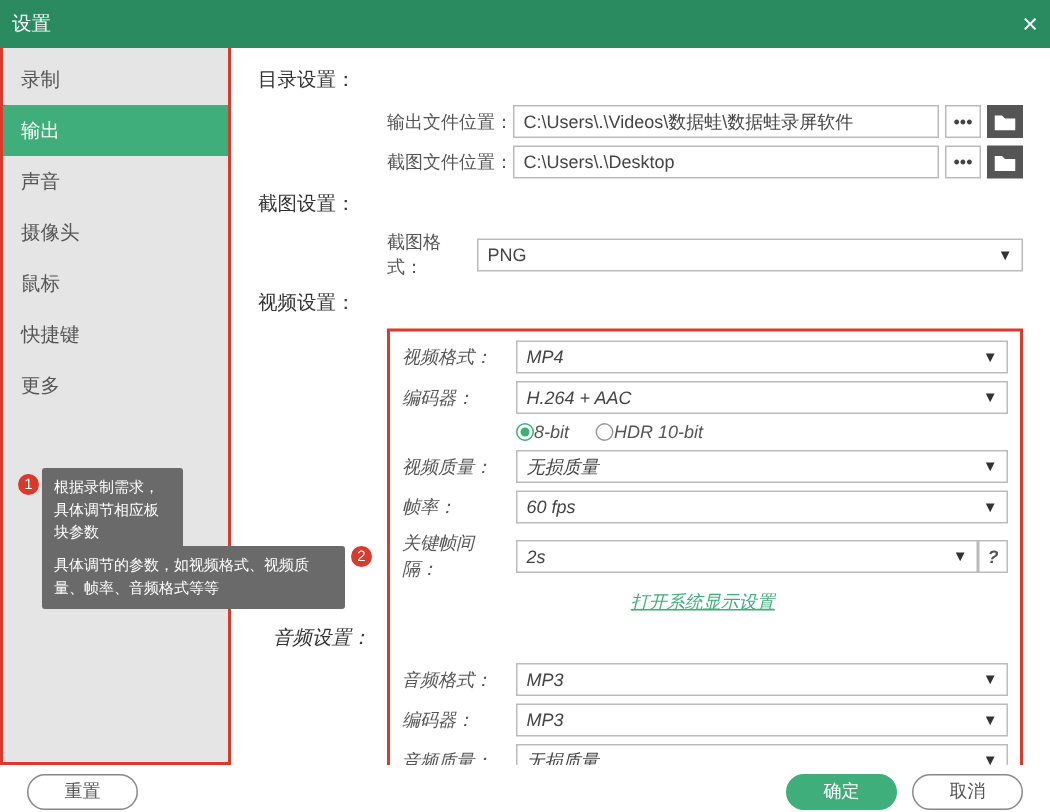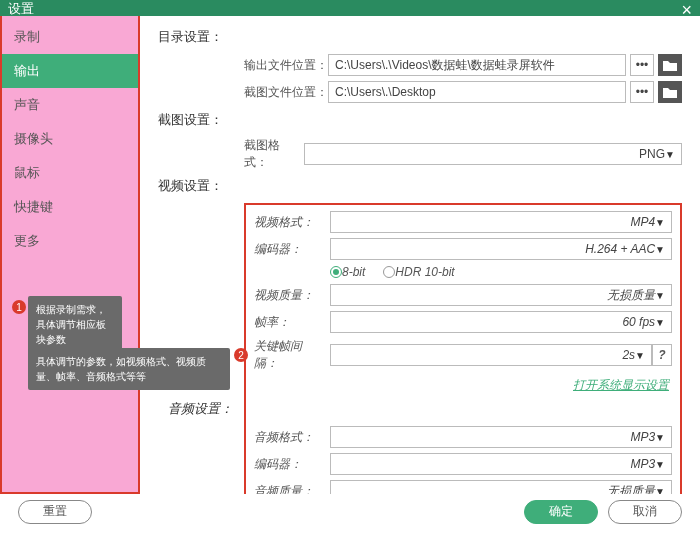--- a/index.html
+++ b/index.html
@@ -1,50 +1,50 @@
 <!DOCTYPE html>
 <html><head>
 <meta charset="utf-8">
 <style>
 * { margin: 0; padding: 0; box-sizing: border-box; font-family: "Microsoft YaHei", Arial, sans-serif; }
 body { background: #fff; width: 700px; height: 541px; overflow: hidden; font-size: 12px; color: #555; }
 
-.titlebar { background: #2a8b60; height: 16px; display: flex; padding: 0 8px; color: #fff; font-size: 13px; }
+.titlebar { background: #2a8b60; height: 32px; display: flex; align-items: center; padding: 0 8px; color: #fff; font-size: 13px; }
 .titlebar .close { margin-left: auto; font-size: 18px; cursor: pointer; }
 
 .body { display: flex; height: 478px; }
-.sidebar { width: 140px; background: #f9a8d4; border: 2px solid #d93a2b; border-top: none; padding-top: 4px; position: relative; }
+.sidebar { width: 154px; background: #e5e5e5; border: 2px solid #d93a2b; border-top: none; padding-top: 4px; position: relative; }
 .sidebar-item { padding: 8px 12px; font-size: 13px; color: #555; cursor: pointer; }
 .sidebar-item.active { background: #3fae7a; color: #fff; }
 
 .callout { position: absolute; background: #6a6a6a; color: #fff; font-size: 10px; padding: 6px 8px; border-radius: 2px; line-height: 1.5; }
 .badge { position: absolute; background: #d93a2b; color: #fff; width: 14px; height: 14px; border-radius: 50%; font-size: 10px; display: flex; align-items: center; justify-content: center; }
 
 .main { flex: 1; padding: 8px 18px 0 18px; overflow: hidden; position: relative; }
 .section-title { font-size: 13px; color: #333; margin: 4px 0 8px 0; }
 .row { display: flex; align-items: center; margin-bottom: 5px; }
 .row-label { width: 76px; text-align: left; padding-right: 10px; font-size: 12px; color: #555; }
 .row-field { flex: 1; display: flex; align-items: center; gap: 4px; }
 
 .textbox { flex: 1; height: 22px; border: 1px solid #bbb; padding: 0 6px; font-size: 12px; display: flex; align-items: center; background: #fff; color: #444; }
-.select { flex: 1; height: 22px; border: 1px solid #bbb; padding: 0 6px; font-size: 12px; display: flex; align-items: center; justify-content: flex-end; background: #fff; color: #444; cursor: pointer; }
+.select { flex: 1; height: 22px; border: 1px solid #bbb; padding: 0 6px; font-size: 12px; display: flex; align-items: center; justify-content: space-between; background: #fff; color: #444; cursor: pointer; }
 .chev { font-size: 10px; color: #333; }
 .iconbtn { width: 24px; height: 22px; border: 1px solid #bbb; background: #fff; display: flex; align-items: center; justify-content: center; cursor: pointer; font-size: 12px; color: #444; }
 .folder-icon { width: 24px; height: 22px; background: #555; display: flex; align-items: center; justify-content: center; cursor: pointer; }
 .folder-icon svg { fill: #fff; }
 
 .radio { display: inline-flex; align-items: center; gap: 0; margin-right: 14px; cursor: pointer; }
 .radio .dot { width: 12px; height: 12px; border: 1px solid #999; border-radius: 50%; display: inline-flex; align-items: center; justify-content: center; }
 .radio.sel .dot { border-color: #3fae7a; }
 .radio.sel .dot::after { content: ""; width: 6px; height: 6px; background: #3fae7a; border-radius: 50%; }
 
 .redbox { border: 2px solid #d93a2b; padding: 6px 8px 8px 8px; margin-top: 2px; font-style: italic; }
 .help { width: 20px; height: 22px; border: 1px solid #bbb; display: flex; align-items: center; justify-content: center; cursor: pointer; font-weight: bold; }
 
-.link { color: #3fae7a; text-decoration: underline; cursor: pointer; text-align: right; display: block; margin: 4px 3px 6px 0; }
+.link { color: #3fae7a; text-decoration: underline; cursor: pointer; text-align: center; display: block; margin: 4px 3px 6px 0; }
 
 .footer { height: 35px; display: flex; align-items: center; padding: 0 18px; }
 .btn { height: 24px; padding: 0 24px; border-radius: 12px; border: 1px solid #888; background: #fff; color: #555; font-size: 12px; cursor: pointer; display: flex; align-items: center; }
 .btn.primary { background: #3fae7a; border-color: #3fae7a; color: #fff; }
 .spacer { flex: 1; }
 .indent { margin-left: 86px; }
 </style>
 </head>
 <body>
 

